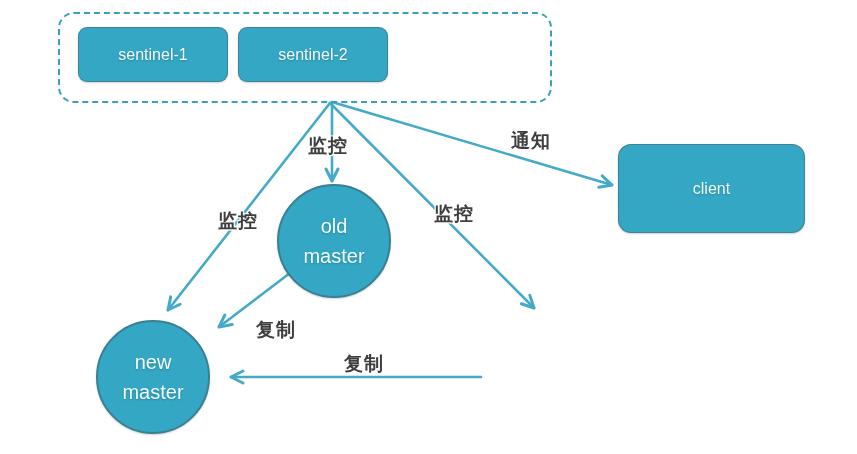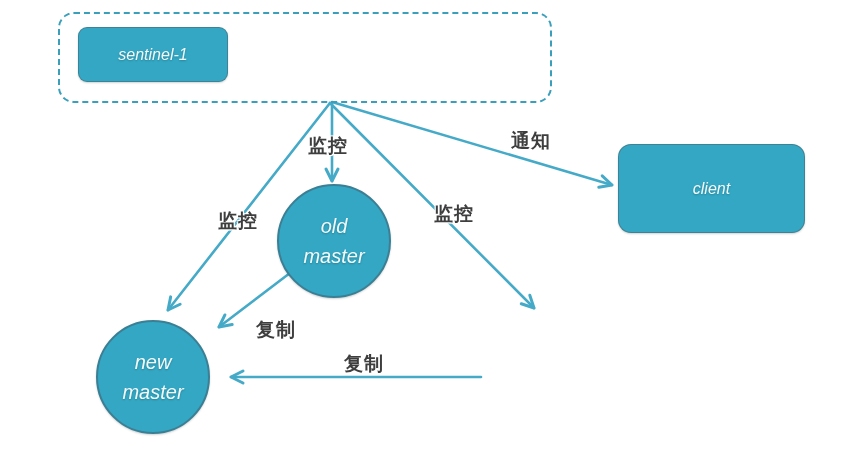--- a/index.html
+++ b/index.html
@@ -24,21 +24,20 @@
   }
   .node-box{
     position:absolute;display:flex;align-items:center;justify-content:center;
     background:var(--node-fill);
     border:1px solid rgba(70,100,112,0.55);
     color:var(--node-text);
     text-align:center;
     box-shadow:0 1px 2px rgba(0,0,0,0.18);
     text-shadow:0 1px 2px rgba(0,0,0,0.22);
     z-index:3;
-    font-style:italic;
   }
   .sentinel-box{width:150px;height:55px;border-radius:9px;font-size:16px;}
   .sentinel-1{left:78px;top:27px;}
   .sentinel-2{left:238px;top:27px;}
   .sentinel-3{left:398px;top:23px;}
 
   .client-box{
     left:618px;top:144px;width:187px;height:89px;border-radius:13px;
     font-size:16px;line-height:1.5;flex-direction:column;
   }
@@ -82,20 +81,23 @@
     <line class="edge" x1="332" y1="102" x2="612" y2="185" marker-end="url(#arrow)"></line>
     <line class="edge" x1="290" y1="273" x2="219" y2="327" marker-end="url(#arrow)"></line>
     <line class="edge" x1="481" y1="377" x2="231" y2="377" marker-end="url(#arrow)"></line>
   </svg>
 
   <div class="sentinel-group"></div>
 
   <div class="node-box sentinel-box sentinel-1">
     <span>sentinel-1</span>
   </div>
+  <div class="node-box sentinel-box sentinel-2">
+    <span>sentinel-2</span>
+  </div>
 
   <div class="node-box client-box">
     <span>client</span>
   </div>
 
   <div class="node-box circle old-master">
     <span>old</span>
     <span>master</span>
   </div>
   <div class="node-box circle new-master">

